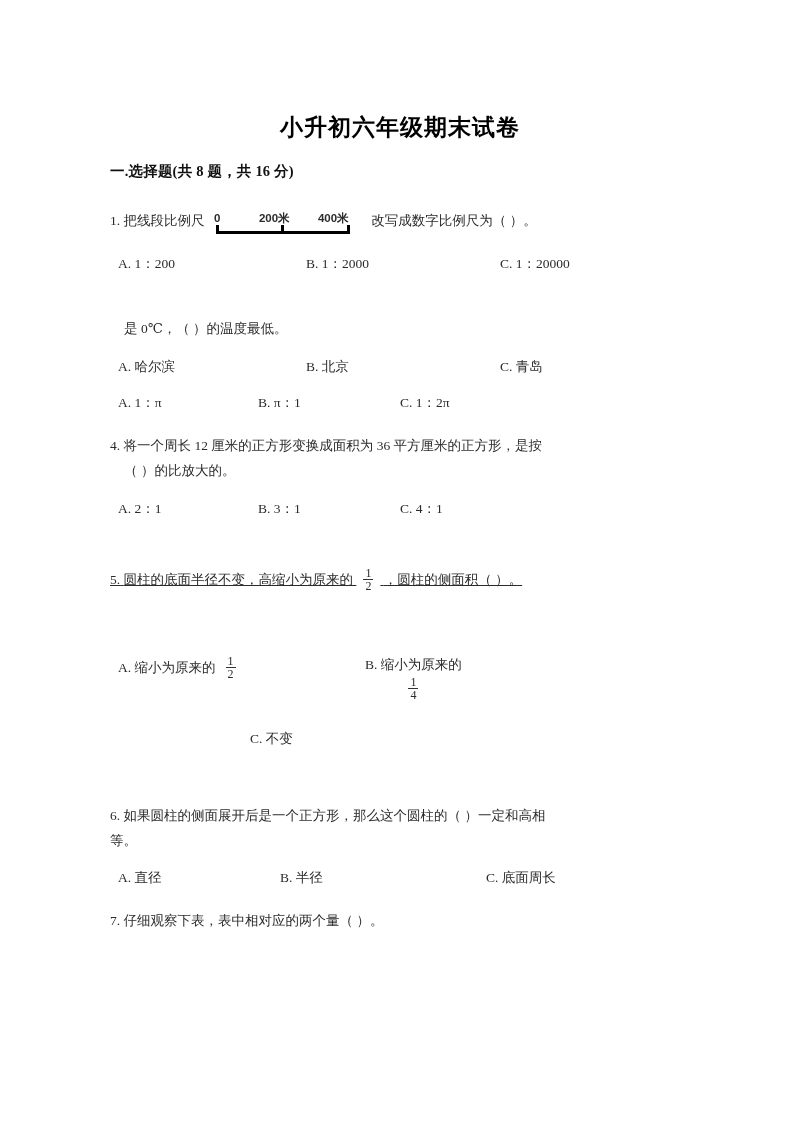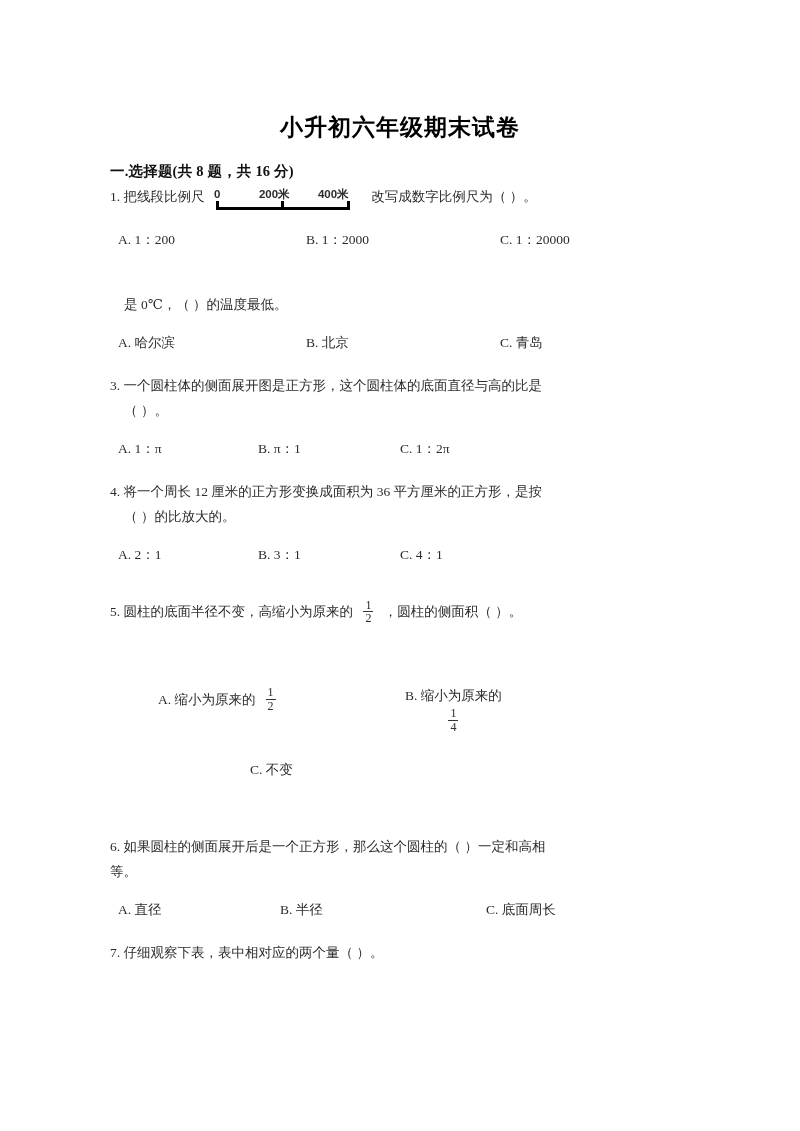--- a/index.html
+++ b/index.html
@@ -36,20 +36,21 @@
     font-size: 14.5px;
     font-weight: bold;
     margin-top: 19px;
     color: #111;
     letter-spacing: 0.2px;
   }
   .question {
     font-size: 13.5px;
     line-height: 1.85;
     color: #2b2b2b;
+    margin-top: 24px;
     position: relative;
   }
   .question.tight {
     margin-top: 20px;
   }
   .qtext {
     display: block;
   }
   .qline2 {
     display: block;
@@ -187,27 +188,20 @@
   <div class="question" style="margin-top:42px;">
     <span class="qline2">是 0℃，（      ）的温度最低。</span>
   </div>
 
   <div class="options">
     <span class="opt opt-a">A. 哈尔滨</span>
     <span class="opt opt-b">B. 北京</span>
     <span class="opt opt-c">C. 青岛</span>
   </div>
 
-  <div class="question tight">
-    <span class="qtext">
-      <span>3.</span>
-      <span>一个圆柱体的侧面展开图是正方形，这个圆柱体的底面直径与高的比是</span>
-    </span>
-    <span class="qline2">（      ）。</span>
-  </div>
 
   <div class="options">
     <span class="opt opt-a">A. 1：π</span>
     <span class="opt opt-b-mid">B. π：1</span>
     <span class="opt opt-c-mid">C. 1：2π</span>
   </div>
 
   <div class="question tight">
     <span class="qtext">
       <span>4.</span>
@@ -215,33 +209,33 @@
     </span>
     <span class="qline2">（      ）的比放大的。</span>
   </div>
 
   <div class="options">
     <span class="opt opt-a">A. 2：1</span>
     <span class="opt opt-b-mid">B. 3：1</span>
     <span class="opt opt-c-mid">C. 4：1</span>
   </div>
 
-  <div class="question" style="margin-top:34px;">
+  <div class="question" style="margin-top:48px;text-decoration:underline;">
     <span class="qtext">
       <span>5.</span>
       <span>圆柱的底面半径不变，高缩小为原来的</span>
       <span class="frac">
         <span class="num">1</span>
         <span class="den">2</span>
       </span>
       <span>，圆柱的侧面积（      ）。</span>
     </span>
   </div>
 
-  <div class="options tallrow" style="margin-top:62px;margin-left:40px;">
+  <div class="options tallrow" style="margin-top:62px;">
     <span class="opt opt-a">
       <span>A. 缩小为原来的</span>
       <span class="frac">
         <span class="num">1</span>
         <span class="den">2</span>
       </span>
     </span>
     <span class="opt opt-b-wide">
       <span>B. 缩小为原来的</span>
       <span class="frac">

